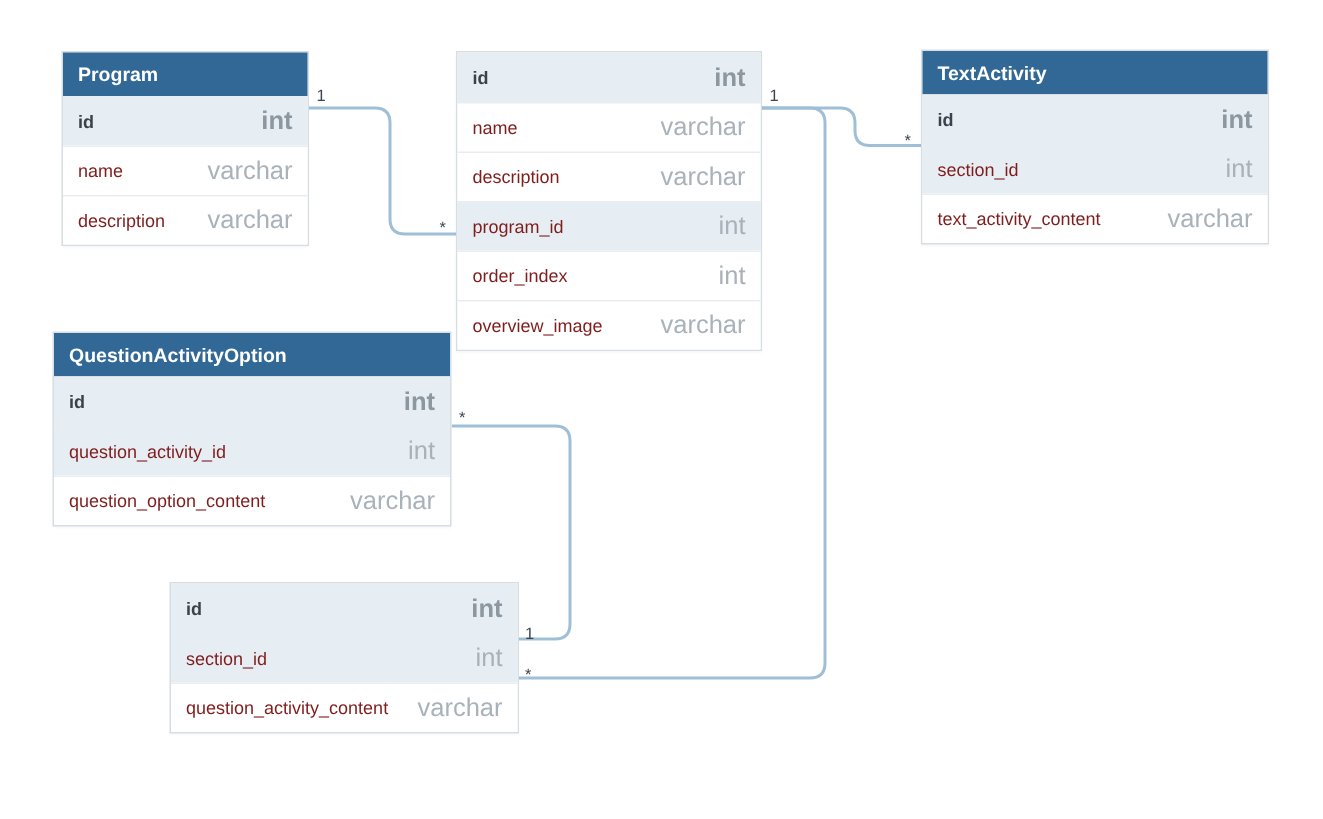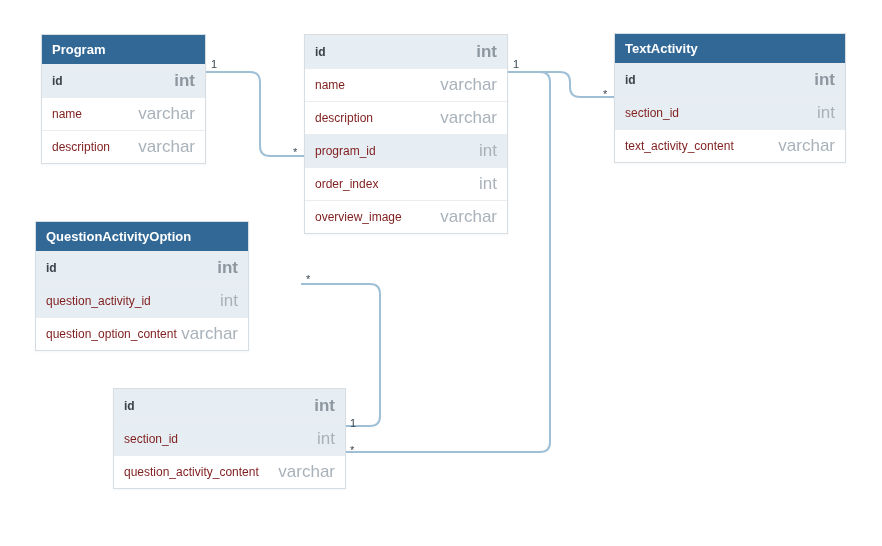--- a/index.html
+++ b/index.html
@@ -116,21 +116,21 @@
   <div class="row fk">
     <span class="col-name">section_id</span>
     <span class="col-type">int</span>
   </div>
   <div class="row">
     <span class="col-name">text_activity_content</span>
     <span class="col-type">varchar</span>
   </div>
 </div>
 
-<div class="entity" style="left:35px; top:221px; width:214px;">
+<div class="entity" style="left:35px; top:221px; width:266px;">
   <div class="entity-header">QuestionActivityOption</div>
   <div class="row pk">
     <span class="col-name">id</span>
     <span class="col-type">int</span>
   </div>
   <div class="row fk">
     <span class="col-name">question_activity_id</span>
     <span class="col-type">int</span>
   </div>
   <div class="row">

